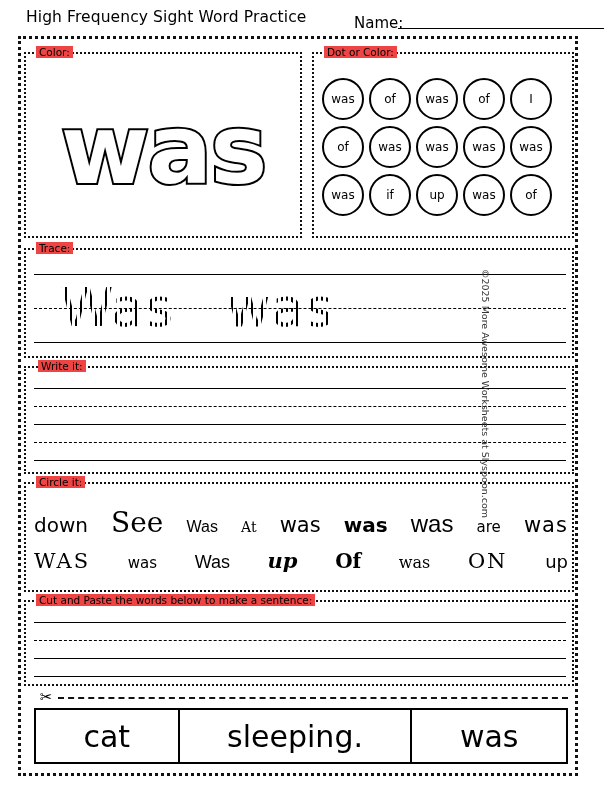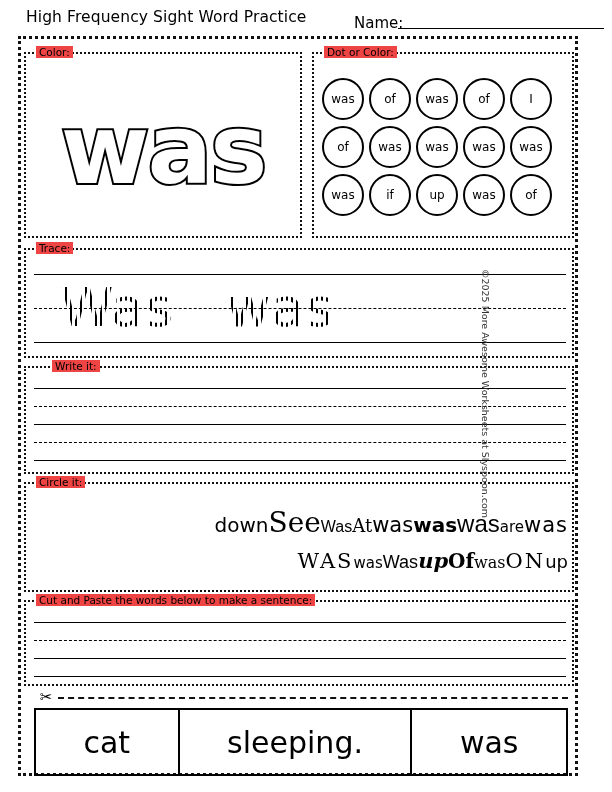--- a/index.html
+++ b/index.html
@@ -109,36 +109,36 @@
 
   
   .write-box{left:24px;top:366px;width:550px;height:108px;}
   .wline{position:absolute;left:34px;width:532px;border-top:1.4px solid #000;}
   .wline.dash{border-top:1.4px dashed #000;}
 
   
   .circle-box{left:24px;top:482px;width:550px;height:110px;}
   .circle-row{
     position:absolute;left:34px;width:534px;
-    display:flex;align-items:baseline;justify-content:flex-end;
+    display:flex;align-items:baseline;justify-content:space-between;
   }
   .circle-row.r1{top:506px;}
   .circle-row.r2{top:548px;}
   .w{white-space:nowrap;}
 
   
   .cut-box{left:24px;top:600px;width:550px;height:86px;}
   .cline{position:absolute;left:34px;width:532px;border-top:1.4px solid #000;}
   .cline.dash{border-top:1.4px dashed #000;}
 
   
   .scissors{position:absolute;left:40px;top:688px;font-size:15px;}
   .cutline{position:absolute;left:58px;top:697px;width:510px;border-top:2px dashed #111;}
   .strips{
-    position:absolute;left:34px;top:708px;width:534px;height:68px;
+    position:absolute;left:34px;top:708px;width:534px;height:56px;
     display:flex;
     border:2px solid #000;
     box-sizing:border-box;
   }
   .strip{
     flex:1 1 auto;
     display:flex;align-items:center;justify-content:center;
     border-right:2px solid #000;
     font-size:30px;
     font-family:"DejaVu Sans", sans-serif;
@@ -198,35 +198,35 @@
     <div class="tline" style="top:6px;"></div>
     <div class="tline mid" style="top:40px;"></div>
     <div class="tline" style="top:74px;"></div>
   </div>
   <div class="trace-words">
     <span class="dotted-text">Was</span>
     <span class="dotted-text">was</span>
   </div>
 
   <div class="dotbox write-box"></div>
-  <div class="sec-label" style="left:52px;top:360px;">Write it:</div>
+  <div class="sec-label" style="left:38px;top:360px;">Write it:</div>
   <div class="wline" style="top:388px;"></div>
   <div class="wline dash" style="top:406px;"></div>
   <div class="wline" style="top:424px;"></div>
   <div class="wline dash" style="top:442px;"></div>
   <div class="wline" style="top:460px;"></div>
 
   <div class="dotbox circle-box"></div>
   <div class="sec-label" style="left:36px;top:476px;">Circle it:</div>
 
   <div class="circle-row r1">
     <span class="w" style="font-size:20px;font-family:'DejaVu Sans',sans-serif;">down</span>
     <span class="w" style="font-size:28px;font-family:'DejaVu Serif',serif;">See</span>
     <span class="w" style="font-size:16px;font-family:'Liberation Sans',sans-serif;">Was</span>
-    <span class="w" style="font-size:18px;font-family:'DejaVu Serif',serif;">At</span>
+    <span class="w" style="font-size:14px;font-family:'DejaVu Serif',serif;">At</span>
     <span class="w" style="font-size:21px;font-family:'DejaVu Sans',sans-serif;">was</span>
     <span class="w" style="font-size:20px;font-weight:bold;font-family:'DejaVu Sans',sans-serif;">was</span>
     <span class="w" style="font-size:24px;font-family:'Liberation Sans',sans-serif;">was</span>
     <span class="w" style="font-size:15px;font-family:'DejaVu Sans',sans-serif;">are</span>
     <span class="w" style="font-size:21px;letter-spacing:1px;font-family:'DejaVu Sans',sans-serif;">was</span>
   </div>
 
   <div class="circle-row r2">
     <span class="w" style="font-size:21px;letter-spacing:2px;font-family:'DejaVu Serif',serif;">WAS</span>
     <span class="w" style="font-size:15px;font-family:'DejaVu Sans',sans-serif;">was</span>

